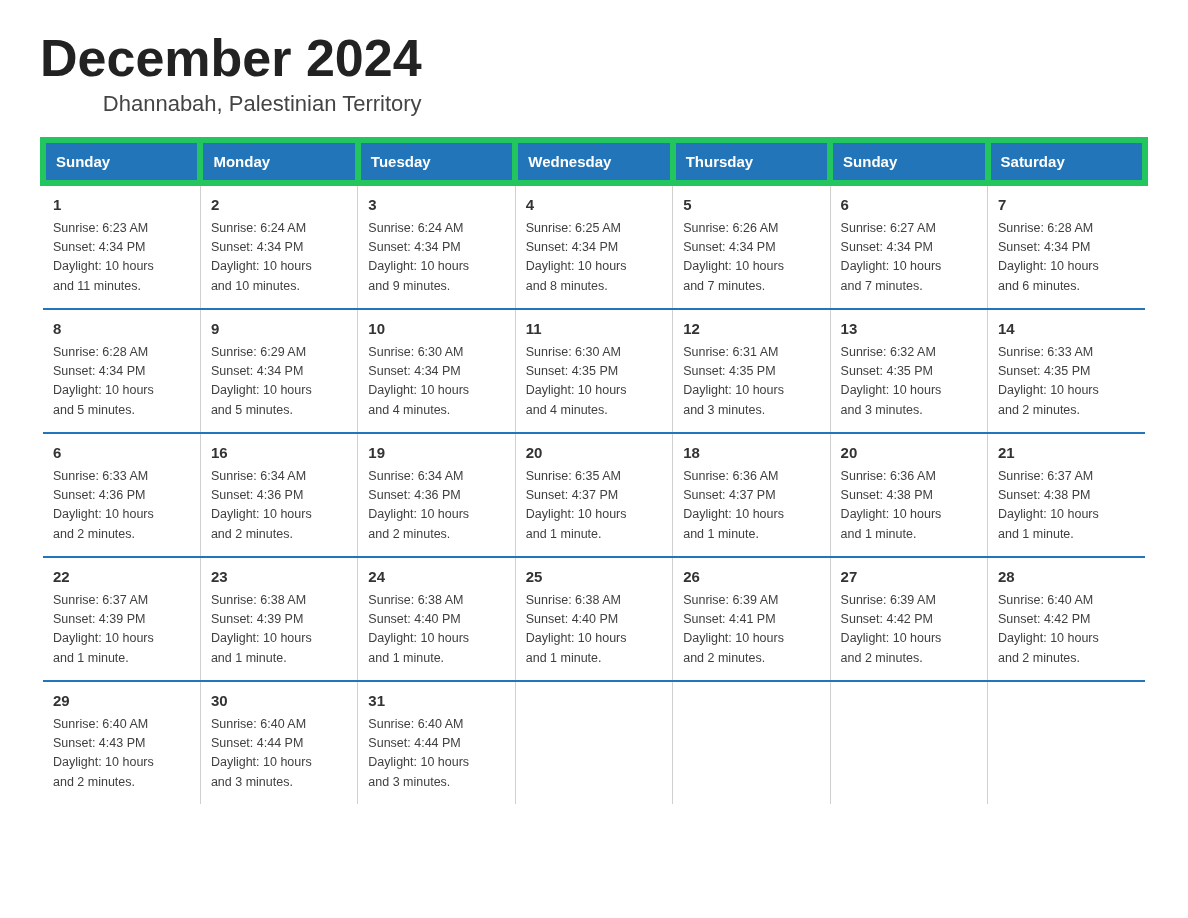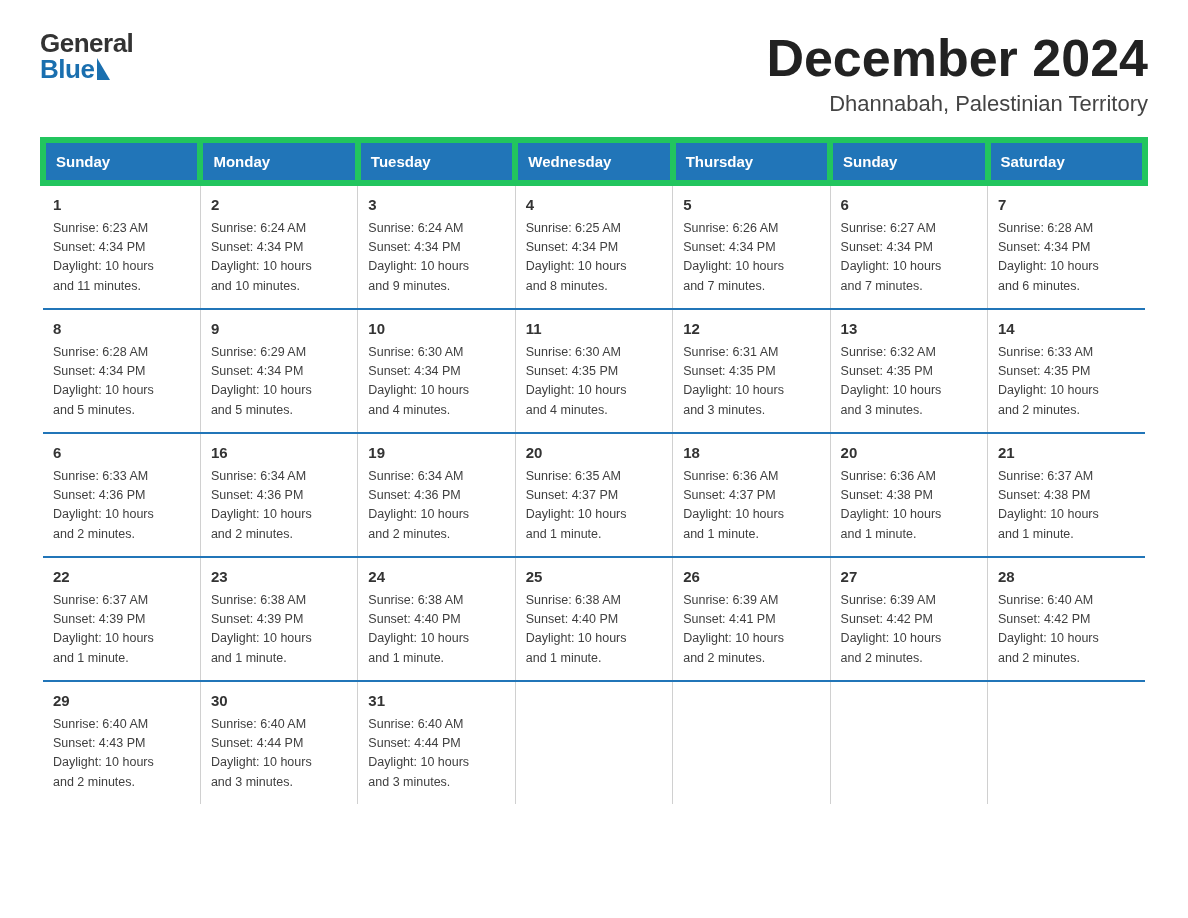--- a/index.html
+++ b/index.html
@@ -110,29 +110,20 @@
       border-left: 13px solid #1a6faf;
       border-top: 22px solid transparent;
       margin-left: 3px;
       display: inline-block;
     }
   </style>
 </head>
 <body>
 
 <div class="header-area">
-  <div class="logo-wrapper">
-    <div class="logo-gb">
-      <span class="logo-general">General</span>
-      <div class="logo-blue-row">
-        <span class="logo-blue-text">Blue</span>
-        <span class="logo-triangle"></span>
-      </div>
-    </div>
-  </div>
   <div class="title-area">
     <div class="month-title">December 2024</div>
     <div class="location-title">Dhannabah, Palestinian Territory</div>
   </div>
 </div>
 
 <table>
   <thead>
     <tr>
     <th>Sunday</th>

